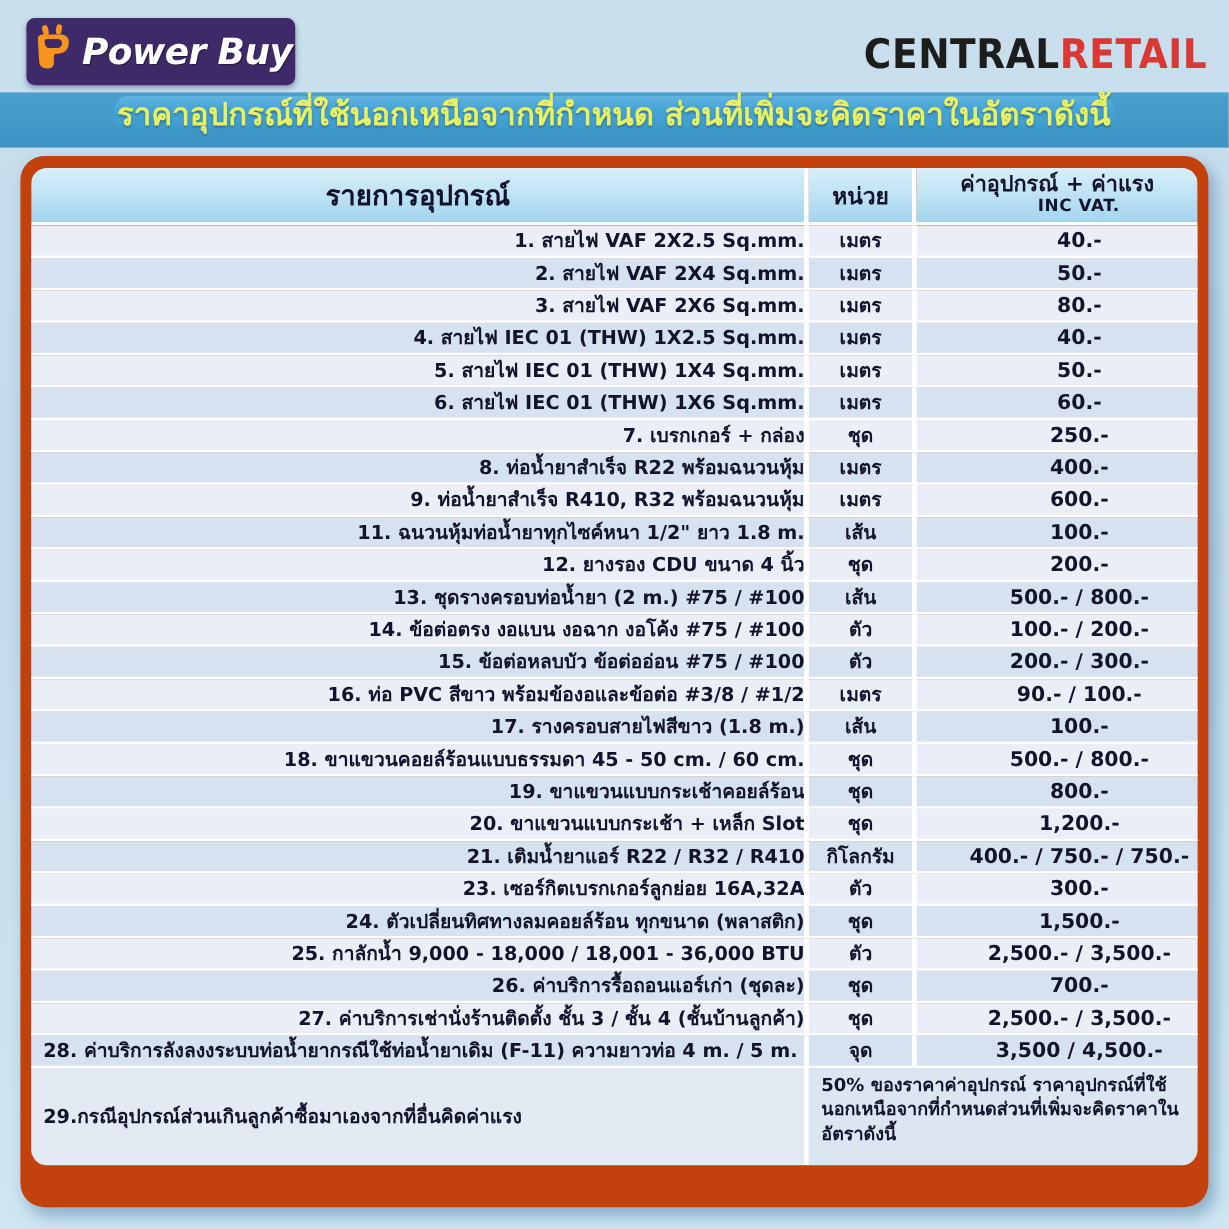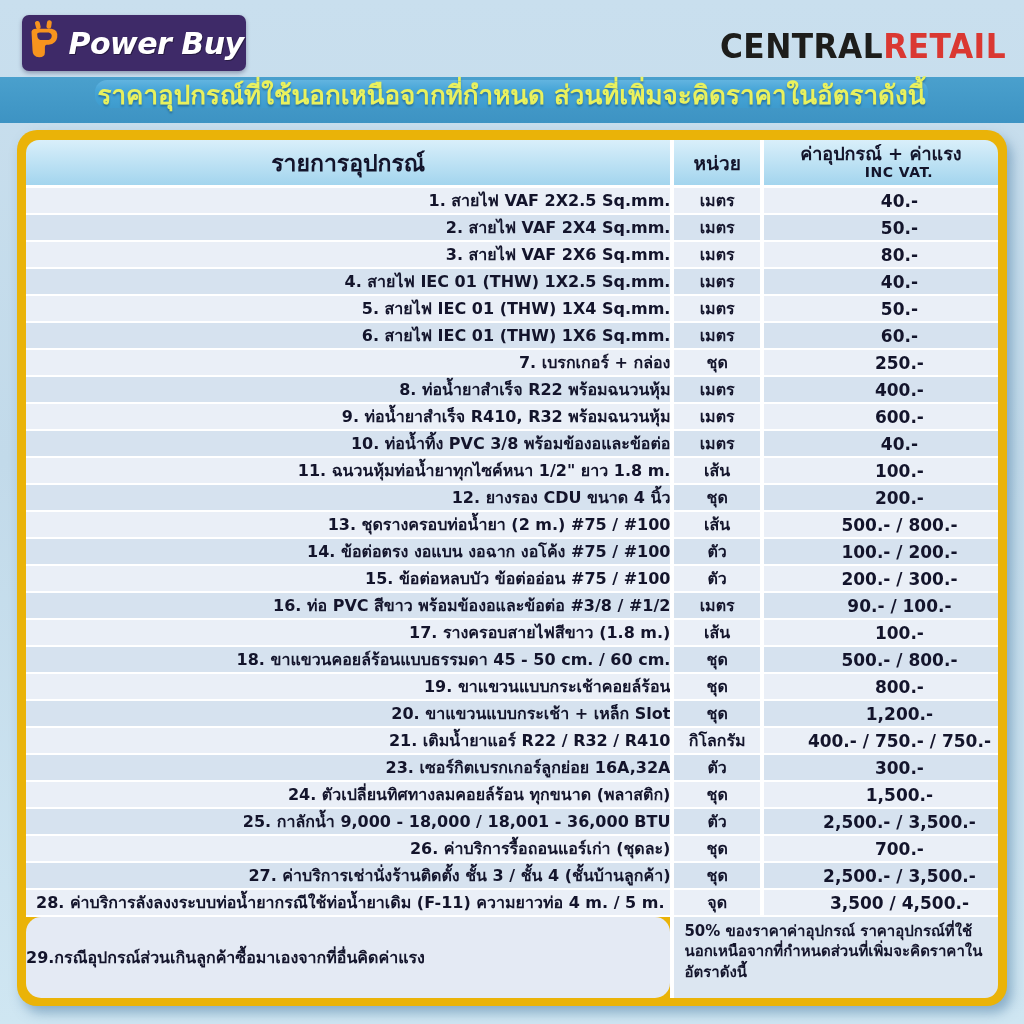--- a/index.html
+++ b/index.html
@@ -50,21 +50,21 @@
     background:linear-gradient(180deg,var(--banner-light) 0%,var(--banner) 38%,#3e9bcd 100%);
     border-radius:12px;display:flex;align-items:center;justify-content:center;
   }
   .banner span{
     color:var(--banner-text);font-size:26px;font-weight:800;
     text-shadow:0 2px 2px rgba(10,60,100,.45);white-space:nowrap;
   }
   
   .container{
     position:absolute;left:17px;top:130px;width:990px;height:876px;
-    background:#eab308;border-radius:20px;padding:10px 9px 9px 9px;
+    background:#c2410c;border-radius:20px;padding:10px 9px 9px 9px;
     box-shadow:5px 7px 12px rgba(70,120,160,.5);
   }
   table{width:100%;border-collapse:separate;border-spacing:0;table-layout:fixed;}
   col.c1{width:66.3%;} col.c2{width:9.2%;} col.c3{width:24.5%;}
   th,td{vertical-align:middle;}
   thead th{
     background:linear-gradient(180deg,var(--head-top) 0%,var(--head-bot) 100%);
     height:48px;border-bottom:3px solid #fff;color:var(--ink);
   }
   thead th.h1{border-top-left-radius:13px;font-size:23px;font-weight:800;text-align:center;}
@@ -75,22 +75,22 @@
   tbody td{
     height:25px;border-bottom:2px solid #fff;font-size:16px;font-weight:600;color:var(--ink);
   }
   tbody td.item{padding-left:10px;text-align:right;white-space:nowrap;overflow:hidden;}
   tbody td.unit{border-left:4px solid #fff;text-align:center;white-space:nowrap;}
   tbody td.price{border-left:4px solid #fff;text-align:center;font-size:17px;white-space:nowrap;padding-left:37px;}
   tbody tr:nth-child(odd) td{background:var(--row-odd);}
   tbody tr:nth-child(even) td{background:var(--row-even);}
   tfoot td{height:58px;}
   tfoot td.f-left{
-    background:var(--foot-left);font-size:16px;font-weight:700;
-    border-bottom-left-radius:13px;text-align:left;border-radius:15px;
+    background:var(--foot-left);padding-left:10px;font-size:16px;font-weight:700;
+    border-bottom-left-radius:13px;text-align:left;
   }
   tfoot td.f-right{
     background:var(--foot-right);border-left:4px solid #fff;border-bottom-right-radius:13px;
     font-size:15px;font-weight:700;line-height:1.35;padding:4px 8px 16px 10px;text-align:left;
   }
 </style>
 </head>
 <body>
 
 <div class="topbar">
@@ -172,25 +172,20 @@
           <td class="item">8. ท่อน้ำยาสำเร็จ R22 พร้อมฉนวนหุ้ม</td>
           <td class="unit">เมตร</td>
           <td class="price">400.-</td>
         </tr>
         <tr>
           <td class="item">9. ท่อน้ำยาสำเร็จ R410, R32 พร้อมฉนวนหุ้ม</td>
           <td class="unit">เมตร</td>
           <td class="price">600.-</td>
         </tr>
         <tr>
-          <td class="item">10. ท่อน้ำทิ้ง PVC 3/8 พร้อมข้องอและข้อต่อ</td>
-          <td class="unit">เมตร</td>
-          <td class="price">40.-</td>
-        </tr>
-        <tr>
           <td class="item">11. ฉนวนหุ้มท่อน้ำยาทุกไซค์หนา 1/2" ยาว 1.8 m.</td>
           <td class="unit">เส้น</td>
           <td class="price">100.-</td>
         </tr>
         <tr>
           <td class="item">12. ยางรอง CDU ขนาด 4 นิ้ว</td>
           <td class="unit">ชุด</td>
           <td class="price">200.-</td>
         </tr>
         <tr>

